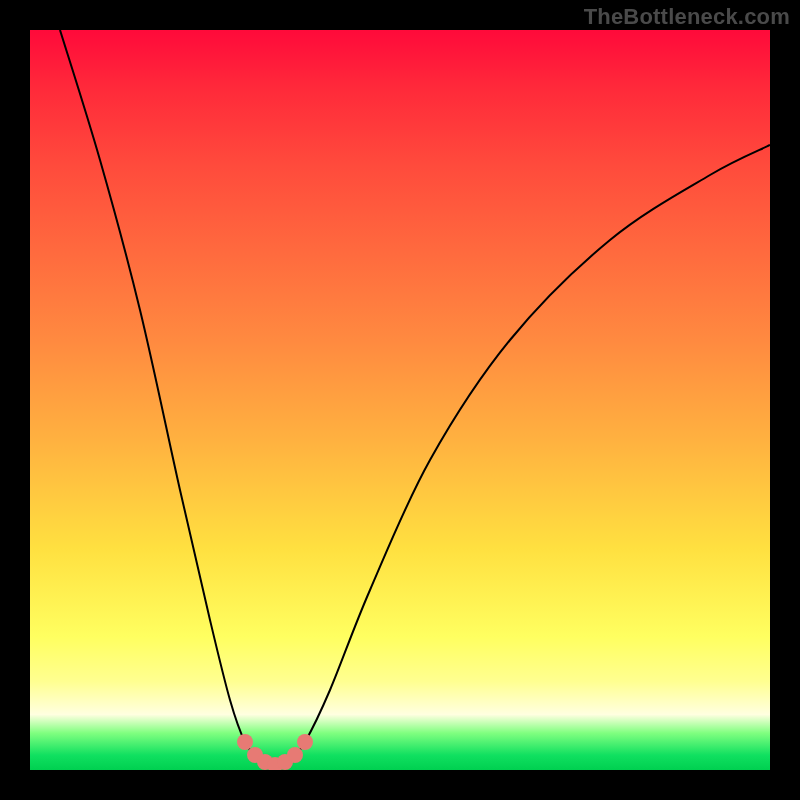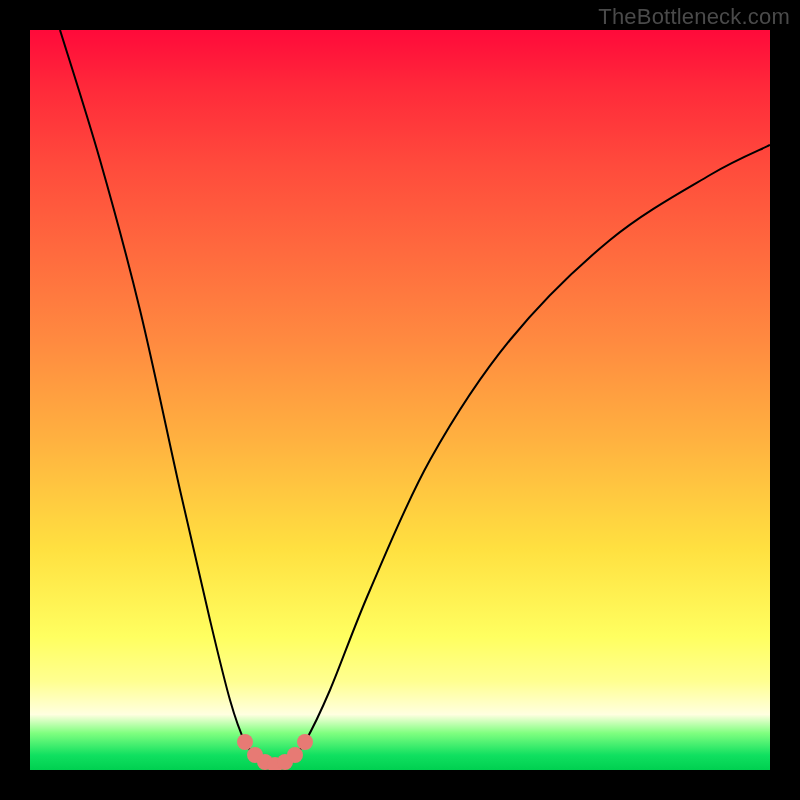--- a/index.html
+++ b/index.html
@@ -32,21 +32,21 @@
       #10e060 98%,
       #00d050 100%
     );
   }
   .watermark {
     position: absolute;
     top: 4px;
     right: 10px;
     color: #4a4a4a;
     font-size: 22px;
-    font-weight: 400;
+    font-weight: 700;
     letter-spacing: 0.2px;
     z-index: 5;
   }
   svg.curve {
     position: absolute;
     left: 0;
     top: 0;
     width: 740px;
     height: 740px;
     z-index: 3;

